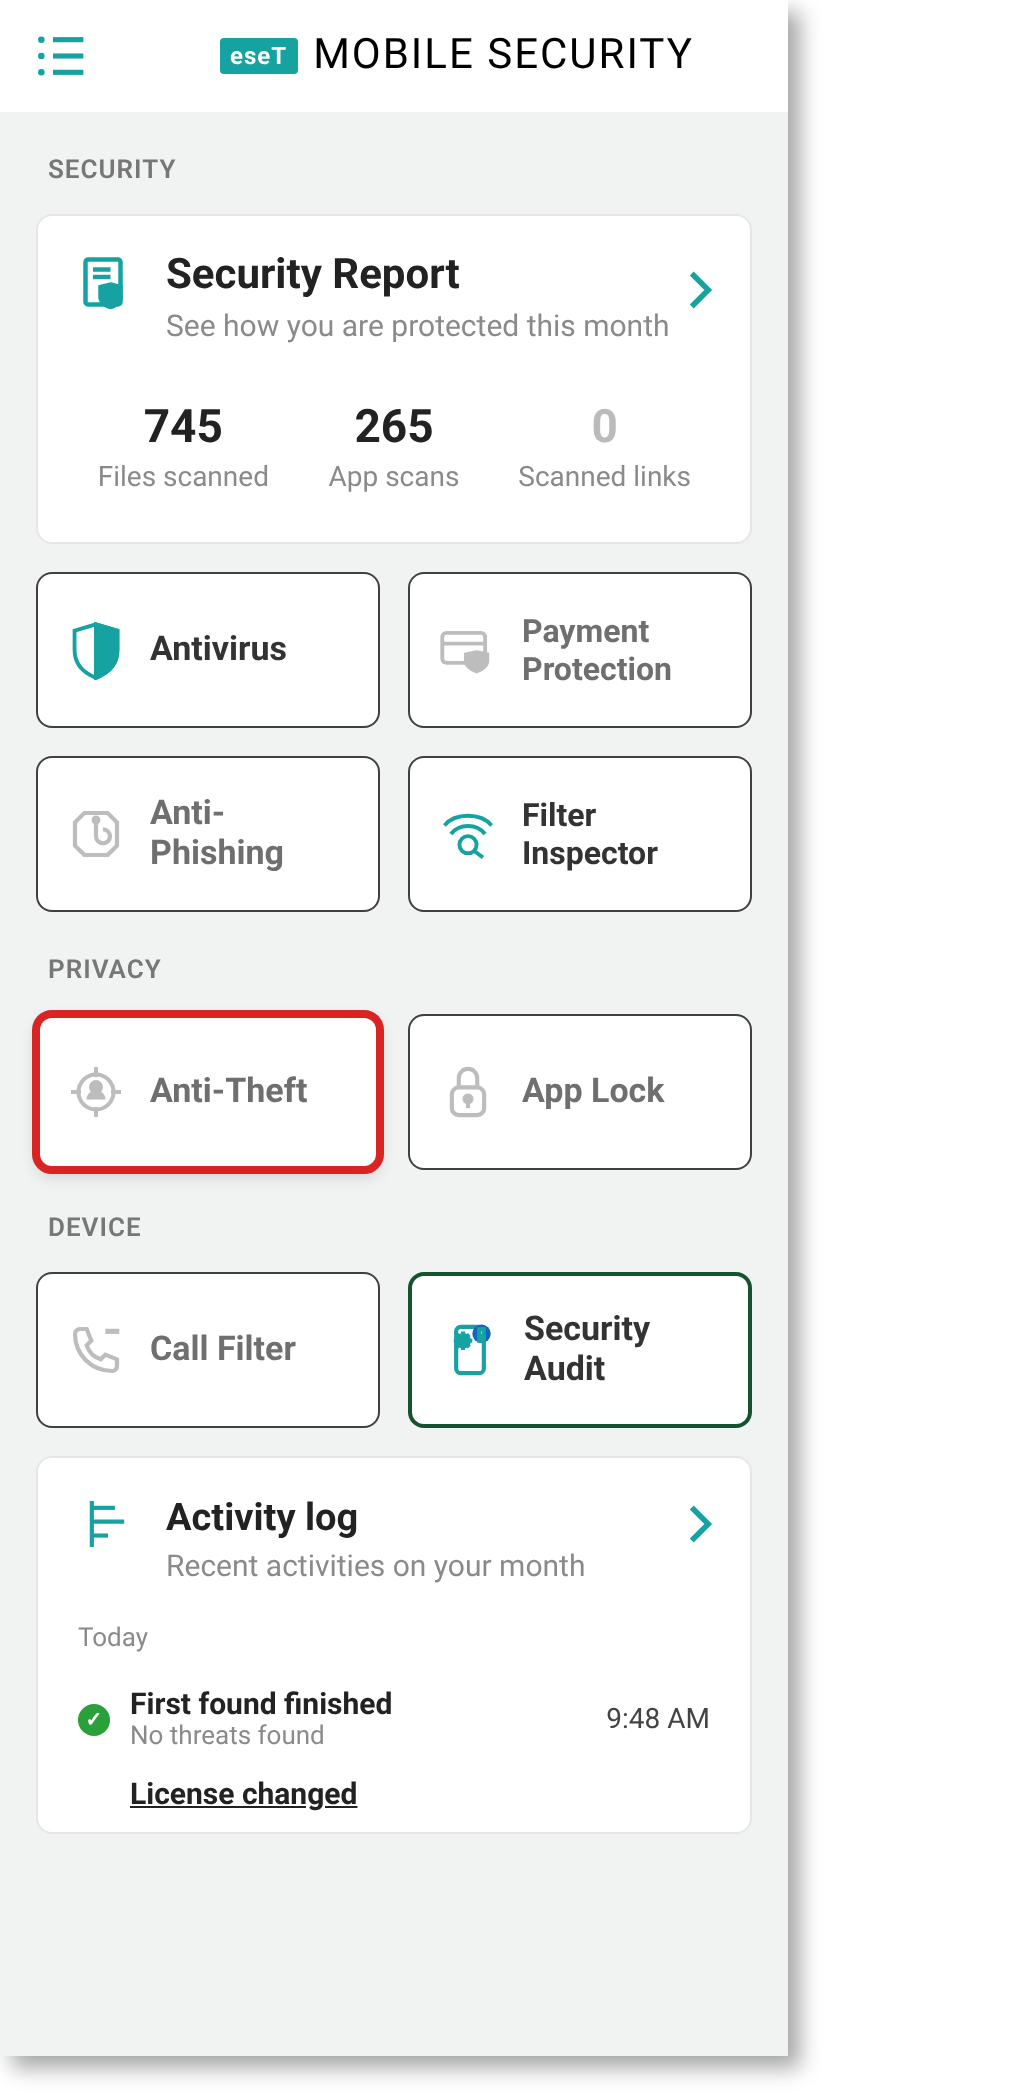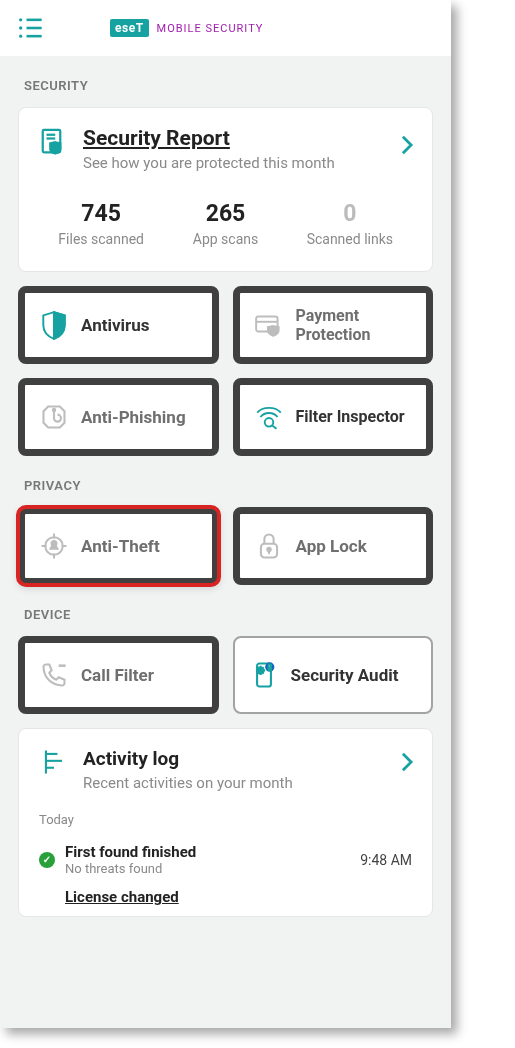--- a/index.html
+++ b/index.html
@@ -4,21 +4,21 @@
 <style>
   * { box-sizing: border-box; margin: 0; padding: 0; }
   body {
     font-family: -apple-system, BlinkMacSystemFont, "Segoe UI", Roboto, Arial, sans-serif;
     background: #fff;
     width: 515px;
     height: 1048px;
     position: relative;
   }
   .phone {
-    width: 451px;
+    width: 394px;
     height: 1028px;
     background: #f1f2f2;
     box-shadow: 6px 6px 10px rgba(0,0,0,0.35);
     overflow: hidden;
     position: relative;
   }
   .header {
     background: #fff;
     height: 56px;
     display: flex;
@@ -41,22 +41,22 @@
   .brand-logo {
     background: #17a2a2;
     color: #fff;
     font-size: 12px;
     font-weight: 700;
     padding: 2px 5px;
     border-radius: 2px;
     letter-spacing: 0.5px;
   }
   .brand-text {
-    color: #a21caf;
-    font-size: 11px;
+    color: #000000;
+    font-size: 21px;
     font-weight: 400;
     letter-spacing: 1px;
     text-align: center;
   }
   .content { padding: 0 18px 18px 18px; }
   .section-label {
     color: #777;
     font-size: 13px;
     font-weight: 600;
     letter-spacing: 0.5px;
@@ -66,21 +66,21 @@
     background: #fff;
     border-radius: 8px;
     border: 1px solid #e6e6e6;
   }
   .report-card {
     padding: 18px 20px 24px 20px;
     position: relative;
     cursor: pointer;
   }
   .report-top { display: flex; align-items: flex-start; gap: 14px; }
-  .report-title { font-size: 21px; font-weight: 700; color: #222; text-decoration: underline; }
+  .report-title { font-size: 21px; font-weight: 700; color: #222; }
   .report-sub { font-size: 15px; color: #8a8a8a; margin-top: 4px; }
   .chevron {
     position: absolute;
     right: 18px;
     top: 26px;
     color: #17a2a2;
   }
   .report-stats {
     display: flex;
     margin-top: 28px;
@@ -92,29 +92,29 @@
   .stat-label { font-size: 14px; color: #8a8a8a; margin-top: 4px; }
   .grid {
     display: grid;
     grid-template-columns: 1fr 1fr;
     gap: 14px;
     margin-top: 14px;
   }
   .tile {
     background: #fff;
     border-radius: 8px;
-    border: 7px solid #404040;
+    border: 1px solid #404040;
     height: 78px;
     display: flex;
     align-items: center;
     padding: 0 14px;
     gap: 12px;
     cursor: pointer;
   }
-  .tile.selected { border: 2px solid #a3a3a3; }
+  .tile.selected { border: 2px solid #14532d; }
   .tile.highlight { outline: 4px solid #d92424; outline-offset: -2px; box-shadow: 0 3px 8px rgba(0,0,0,0.15); }
   .tile-icon { width: 30px; height: 30px; display: flex; align-items: center; justify-content: center; flex-shrink:0; }
   .tile-label { font-size: 17px; font-weight: 700; color: #333; line-height: 1.2; }
   .tile-label.muted { color: #6f6f6f; }
   .tile-label.twoline { font-size: 16px; }
   .activity-card {
     padding: 18px 20px 10px 20px;
     margin-top: 14px;
     position: relative;
     cursor: pointer;

